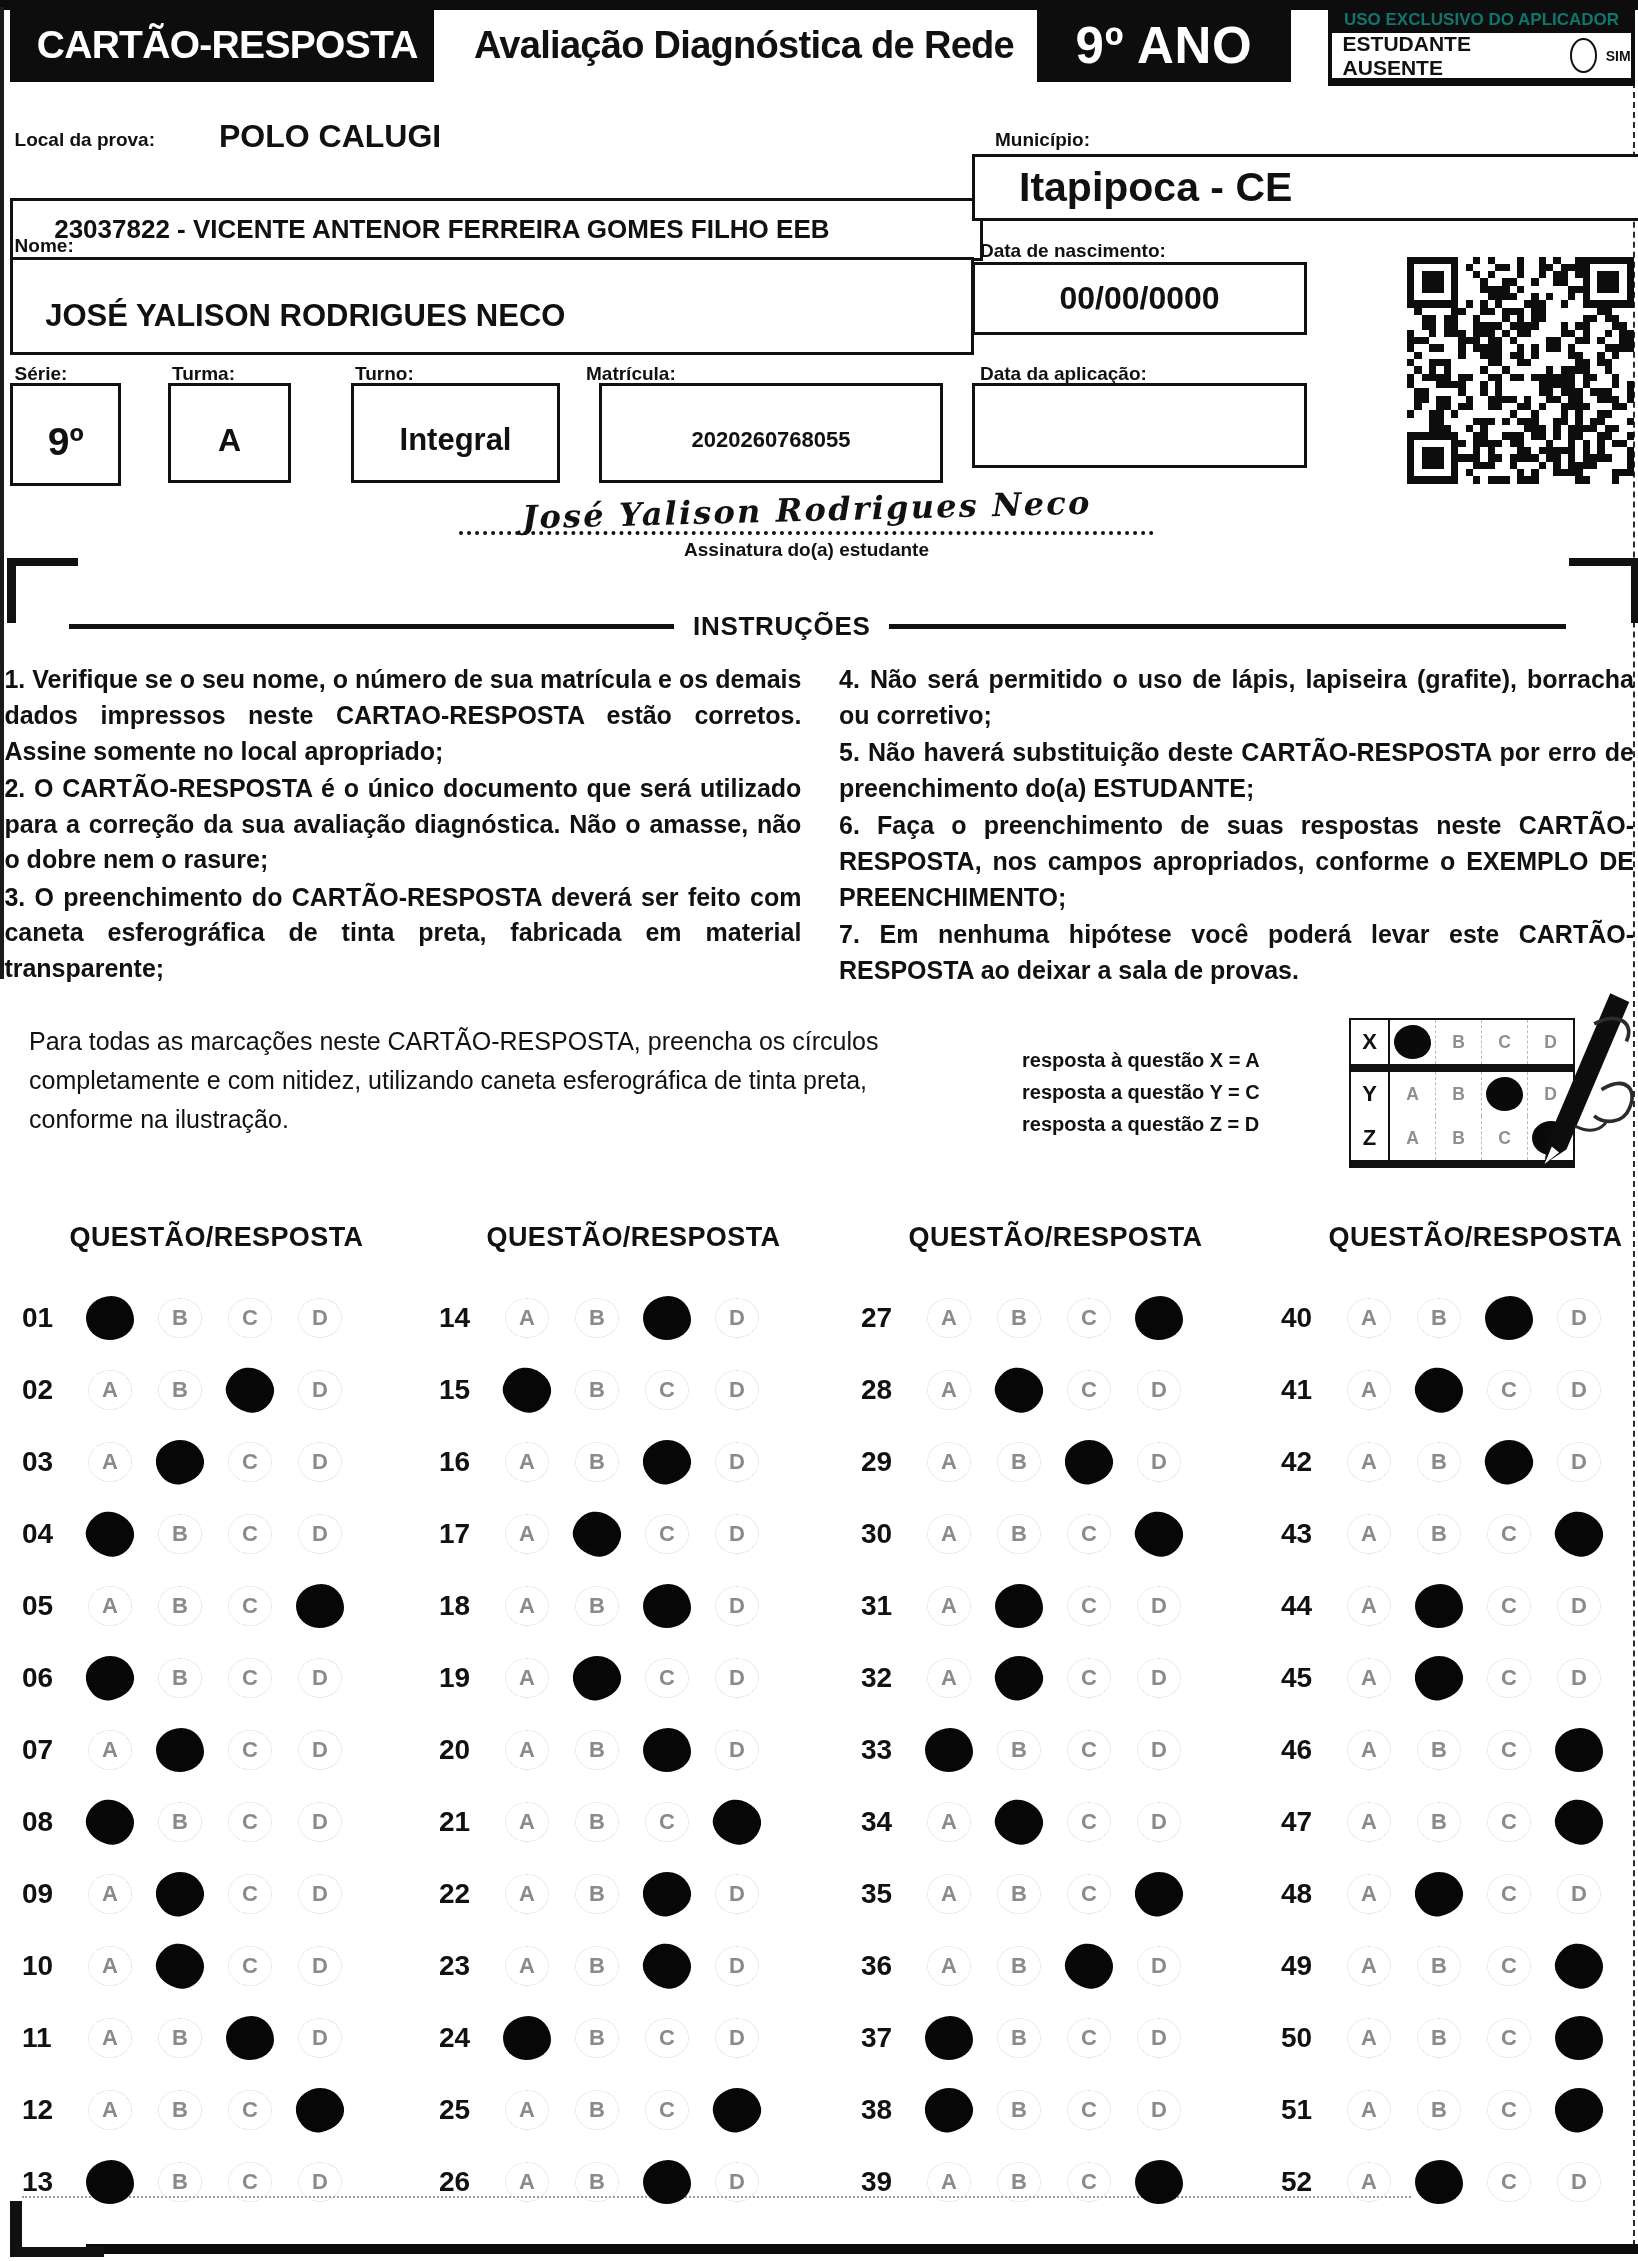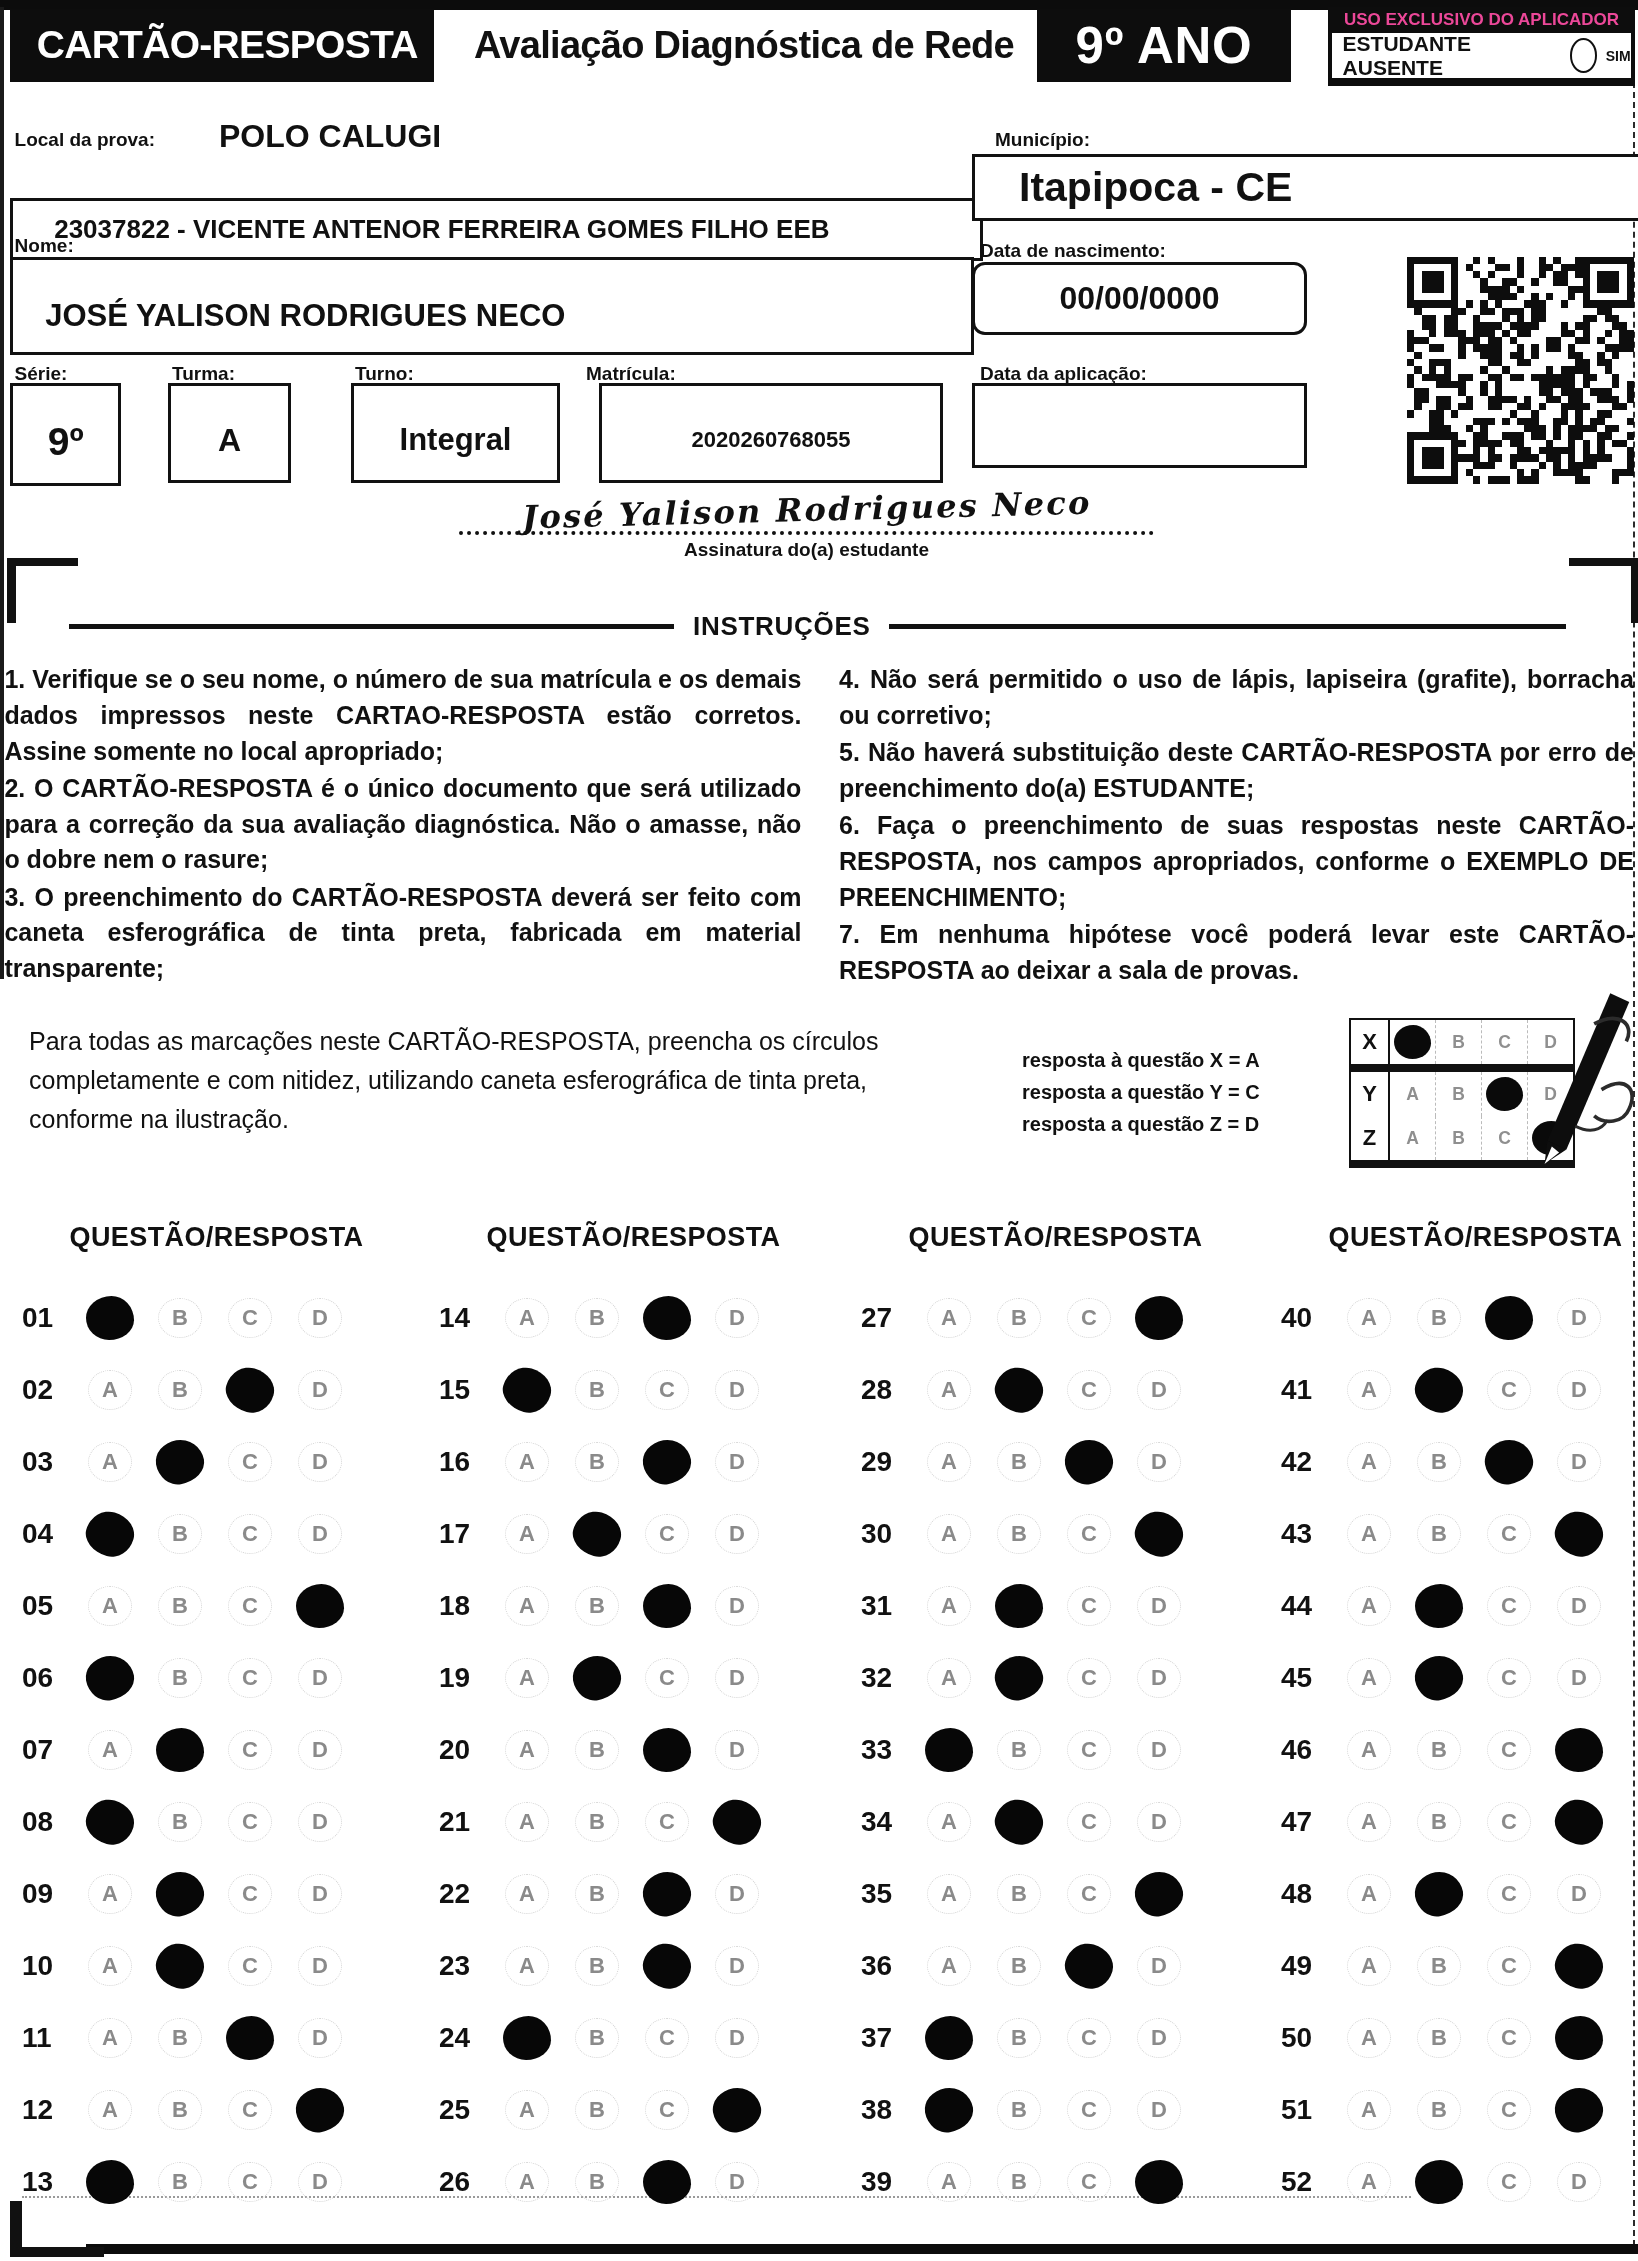--- a/index.html
+++ b/index.html
@@ -17,21 +17,21 @@
   .corner-bl{left:10.2px;top:2201px;width:82px;height:46px;border-left:12.4px solid #111;border-bottom:10.2px solid #111;}
   
   .hdr-left{left:10.2px;top:8.8px;width:414px;height:73px;background:#0d0d0d;color:#fff;
             display:flex;align-items:center;justify-content:center;font-weight:800;font-size:39px;
             letter-spacing:-0.7px;transform-origin:left;padding-left:10px;}
   .hdr-center{left:459px;top:8.8px;width:570px;height:73px;display:flex;align-items:center;justify-content:center;
               font-weight:800;font-size:38px;letter-spacing:-0.7px;}
   .hdr-ano{left:1037px;top:8.8px;width:254px;height:73px;background:#0d0d0d;color:#fff;
            display:flex;align-items:center;justify-content:center;font-weight:800;font-size:51px;letter-spacing:0.7px;}
   .hdr-right{left:1328px;top:7.3px;width:307px;height:79px;background:#0d0d0d;}
-  .apl-title{height:26px;display:flex;align-items:center;justify-content:center;color:#ec4899;
+  .apl-title{height:26px;display:flex;align-items:center;justify-content:center;color:#0f766e;
              font-weight:800;font-size:17px;letter-spacing:0;}
   .apl-body{margin:0 4.4px 4.4px 4.4px;height:45px;background:#fff;display:flex;align-items:center;
             padding-left:10.2px;gap:8.8px;}
   .apl-label{font-weight:800;font-size:21px;}
   .ausente-circle{width:25px;height:31px;border:2.2px solid #111;border-radius:50%;background:#fff;}
   .apl-sim{font-weight:700;font-size:14px;}
   
   .lbl{font-weight:700;font-size:19px;}
   .val-lg{font-weight:800;font-size:32px;}
   .box{border:3.7px solid #111;background:#fff;display:flex;align-items:center;}
@@ -107,21 +107,21 @@
   </div>
   <div class="abs box" style="left:972px;top:154px;width:654px;height:61px;padding-left:44px;">
     <span class="boxtext" style="font-size:41px;">Itapipoca - CE</span>
   </div>
 
   <div class="abs lbl" style="left:14.6px;top:235px;">Nome:</div>
   <div class="abs lbl" style="left:980px;top:240px;">Data de nascimento:</div>
   <div class="abs box" style="left:10.2px;top:257px;width:926px;height:73px;padding:19px 0 0 32px;">
     <span class="boxtext" style="font-size:31px;">JOSÉ YALISON RODRIGUES NECO</span>
   </div>
-  <div class="abs box" style="left:972px;top:262px;width:329px;height:67px;justify-content:center;border-radius:13px;">
+  <div class="abs box" style="left:972px;top:262px;width:329px;height:67px;justify-content:center;">
     <span class="boxtext" style="font-size:32px;">00/00/0000</span>
   </div>
 
   <svg class="abs" id="qr" style="left:1407px;top:256px;" width="227" height="228" viewBox="0 0 31 31" shape-rendering="crispEdges">
       <rect x="0" y="0" width="1" height="1" fill="#0d0d0d"></rect>
       <rect x="1" y="0" width="1" height="1" fill="#0d0d0d"></rect>
       <rect x="2" y="0" width="1" height="1" fill="#0d0d0d"></rect>
       <rect x="3" y="0" width="1" height="1" fill="#0d0d0d"></rect>
       <rect x="4" y="0" width="1" height="1" fill="#0d0d0d"></rect>
       <rect x="5" y="0" width="1" height="1" fill="#0d0d0d"></rect>

